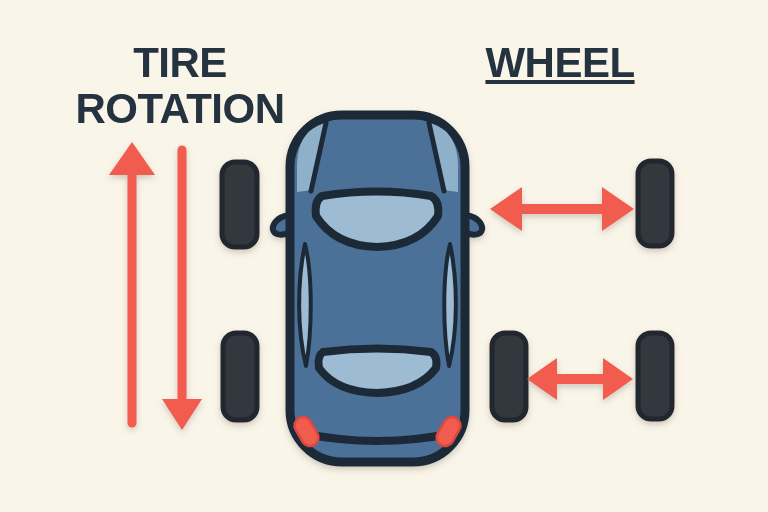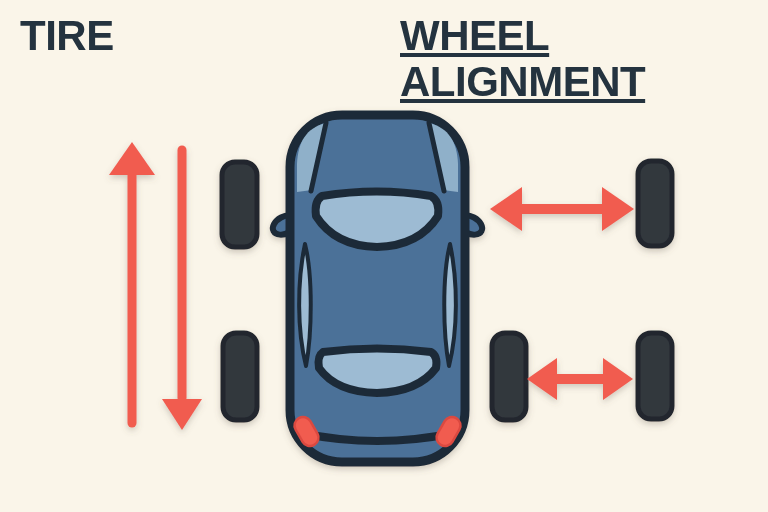--- a/index.html
+++ b/index.html
@@ -5,22 +5,23 @@
   html,body{margin:0;padding:0;}
   .canvas{
     position:relative;
     width:768px;height:512px;
     background:#FAF5E9;
     overflow:hidden;
     font-family:"Liberation Sans", sans-serif;
   }
   .title{
     position:absolute;
-    top:13px;
+    top:40px;
     width:320px;
+    text-align:center;
     color:#24333F;
     font-weight:bold;
     font-size:42px;
     line-height:46px;
     letter-spacing:-0.5px;
   }
   .title .line{display:block;}
   .title-left{left:20px;}
   .title-right{left:400px;text-decoration:underline;}
   .scene{position:absolute;left:0;top:0;}
@@ -36,25 +37,25 @@
   .tail-fill{fill:#F15B50;stroke:#DB4A40;stroke-width:2.5;}
   .thin-line{stroke:#1D2B39;stroke-width:5;fill:none;stroke-linecap:round;}
 </style>
 </head>
 <body>
 
 <div class="canvas">
 
   <div class="title title-left">
     <span class="line">TIRE</span>
+    <span class="line">ROTATION</span>
   </div>
 
   <div class="title title-right">
     <span class="line">WHEEL</span>
-    <span class="line">ALIGNMENT</span>
   </div>
 
   <svg class="scene" width="768" height="512" viewBox="0 0 768 512" role="img" aria-label="Top view of a car illustrating tire rotation (vertical arrows) and wheel alignment (horizontal double arrows)">
 
     <defs>
       <filter id="soft-shadow" x="-20%" y="-20%" width="140%" height="140%">
         <feDropShadow dx="0" dy="3" stdDeviation="3" flood-color="#6B6152" flood-opacity="0.3"></feDropShadow>
       </filter>
     </defs>
 

